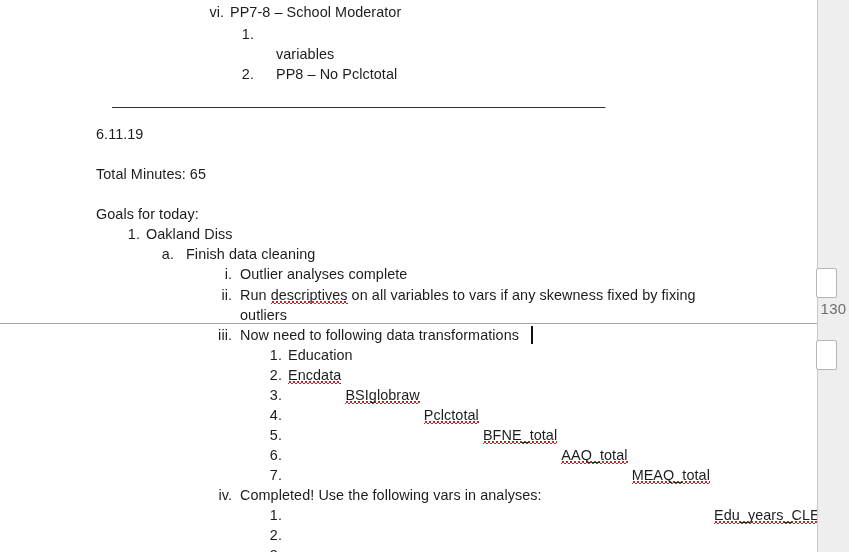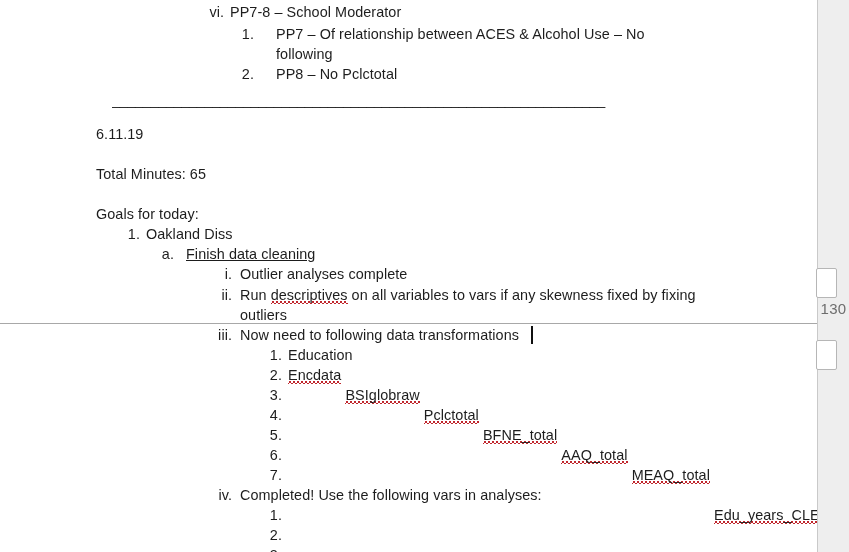--- a/index.html
+++ b/index.html
@@ -146,24 +146,23 @@
 
   <div class="page-surface">
     <div class="doc-body">
 
       
       <span class="marker" style="left:186px; top:2px; width:38px;text-align:right;">vi.</span>
       <span class="line" style="left:230px; top:2px;">PP7-8 – School Moderator</span>
 
       
       <span class="marker" style="left:216px; top:24px; width:38px;">1.</span>
-      <span class="line" style="left:276px; top:24px;">PP7 – Of relationship between ACES &amp; Alcohol Use – No</span>
-
-      
-      <span class="line" style="left:276px; top:44px;">following</span>
+
+      
+      <span class="line" style="left:276px; top:44px;">variables</span>
 
       
       <span class="marker" style="left:216px; top:64px; width:38px;">2.</span>
       <span class="line" style="left:276px; top:64px;">PP8 – No Pclctotal</span>
 
       
       <span class="rule-underscores" style="left:96px; top:90px; width:625px;margin-left:16px;">________________________________________________________________</span>
 
       
       <span class="line" style="left:96px; top:124px;">6.11.19</span>
@@ -173,21 +172,21 @@
 
       
       <span class="line" style="left:96px; top:204px;">Goals for today:</span>
 
       
       <span class="marker" style="left:108px; top:224px; width:32px;">1.</span>
       <span class="line" style="left:146px; top:224px;">Oakland Diss</span>
 
       
       <span class="marker" style="left:142px; top:244px; width:32px;">a.</span>
-      <span class="line" style="left:186px; top:244px;text-decoration:underline;">Finish data cleaning</span>
+      <span class="line" style="left:186px; top:244px;">Finish data cleaning</span>
 
       
       <span class="marker" style="left:196px; top:264px; width:36px;">i.</span>
       <span class="line" style="left:240px; top:264px;">Outlier analyses complete</span>
 
       
       <span class="marker" style="left:196px; top:285px; width:36px;">ii.</span>
       <span class="line" style="left:240px; top:285px;"><span>Run </span><span class="sp">descriptives</span><span> on all variables to vars if any skewness fixed by fixing</span></span>
 
       

